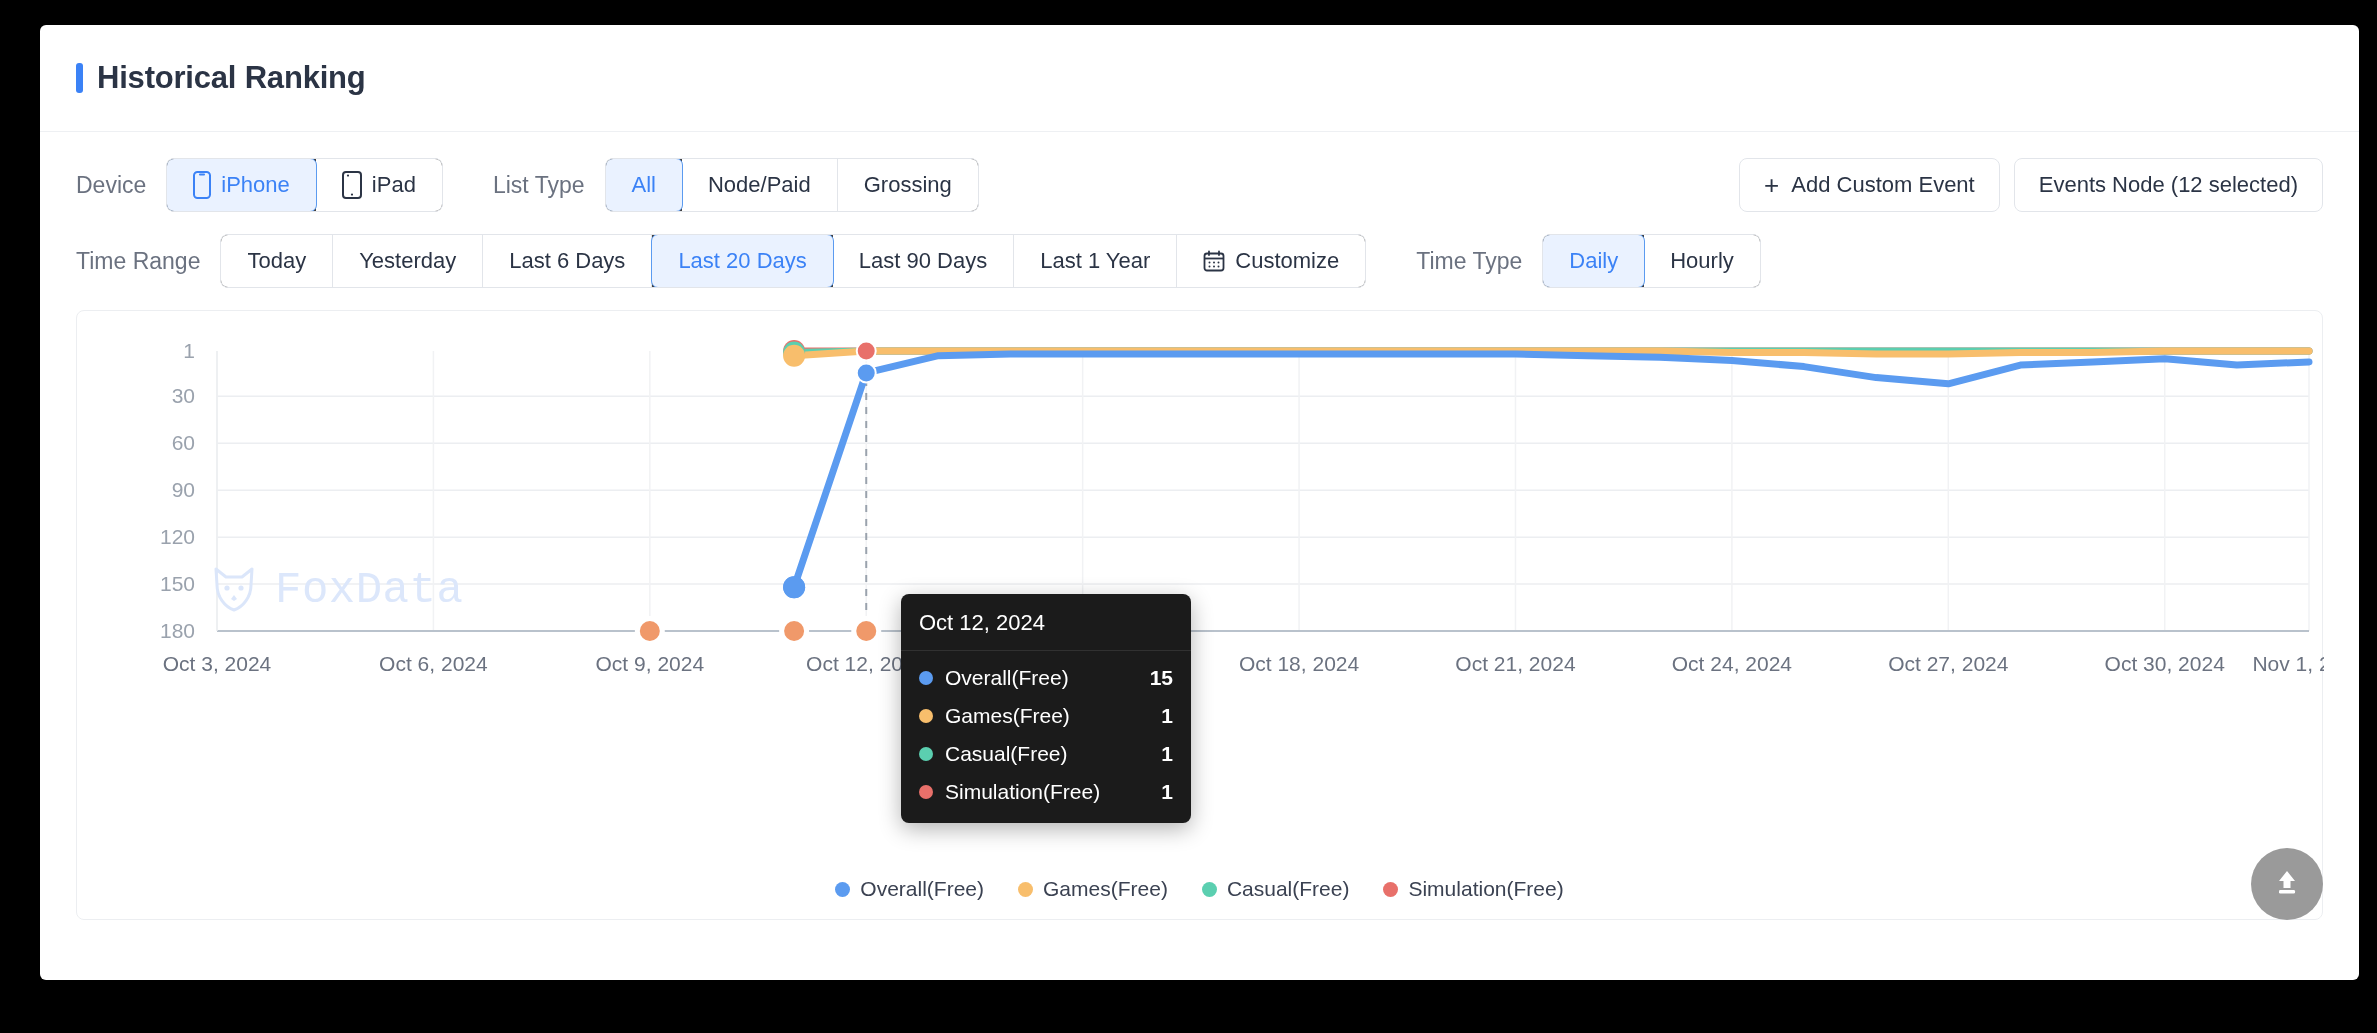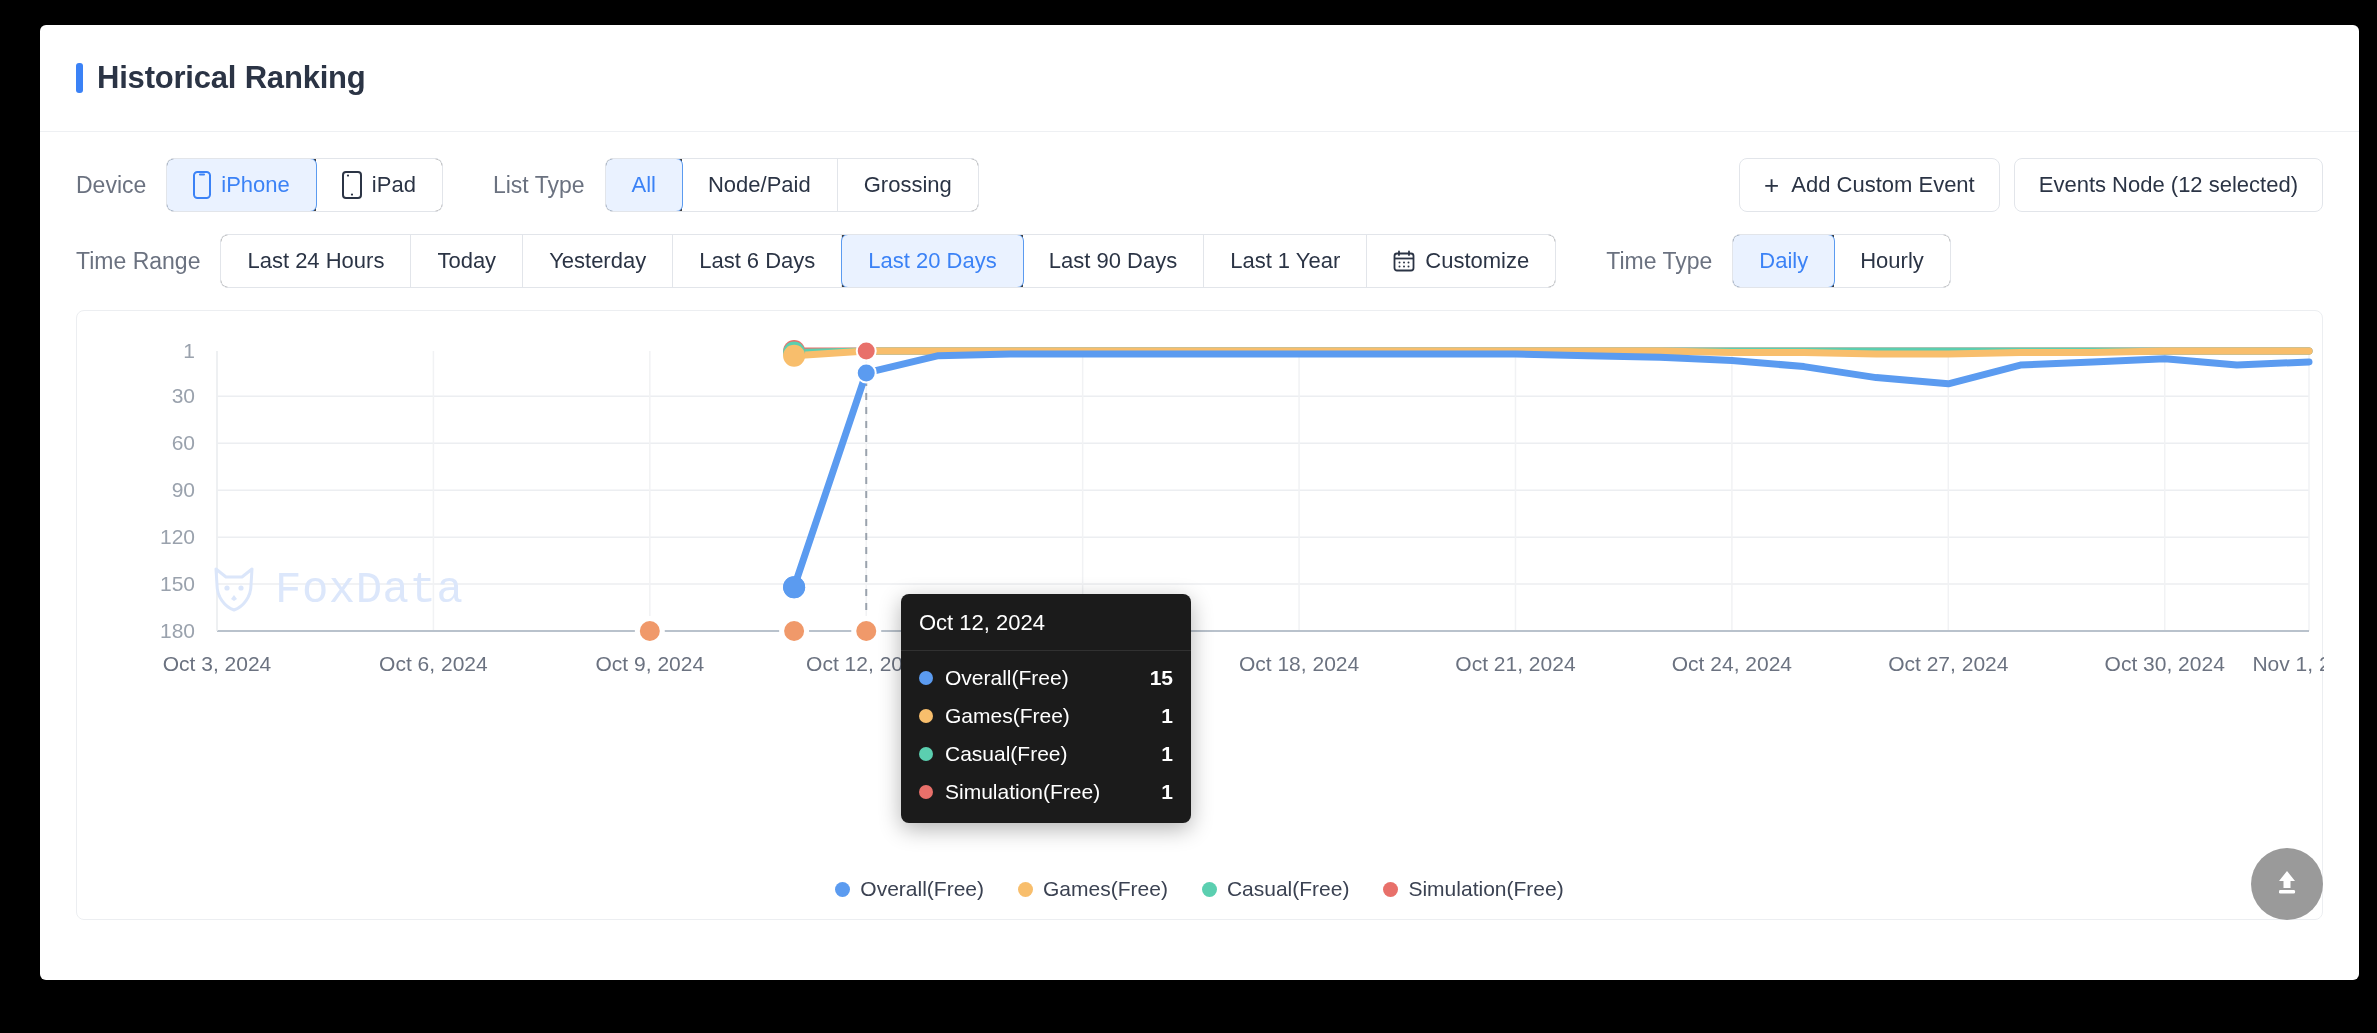--- a/index.html
+++ b/index.html
@@ -264,23 +264,20 @@
         <div class="plain-btn">
           <span>Events Node (12 selected)</span>
         </div>
       </div>
     </div>
 
     <div class="filter-row">
       <span class="filter-label">Time Range</span>
 
       <div class="seg-group">
-        <div class="seg">
-          <span>Last 24 Hours</span>
-        </div>
         <div class="seg">
           <span>Today</span>
         </div>
         <div class="seg">
           <span>Yesterday</span>
         </div>
         <div class="seg">
           <span>Last 6 Days</span>
         </div>
         <div class="seg active">

